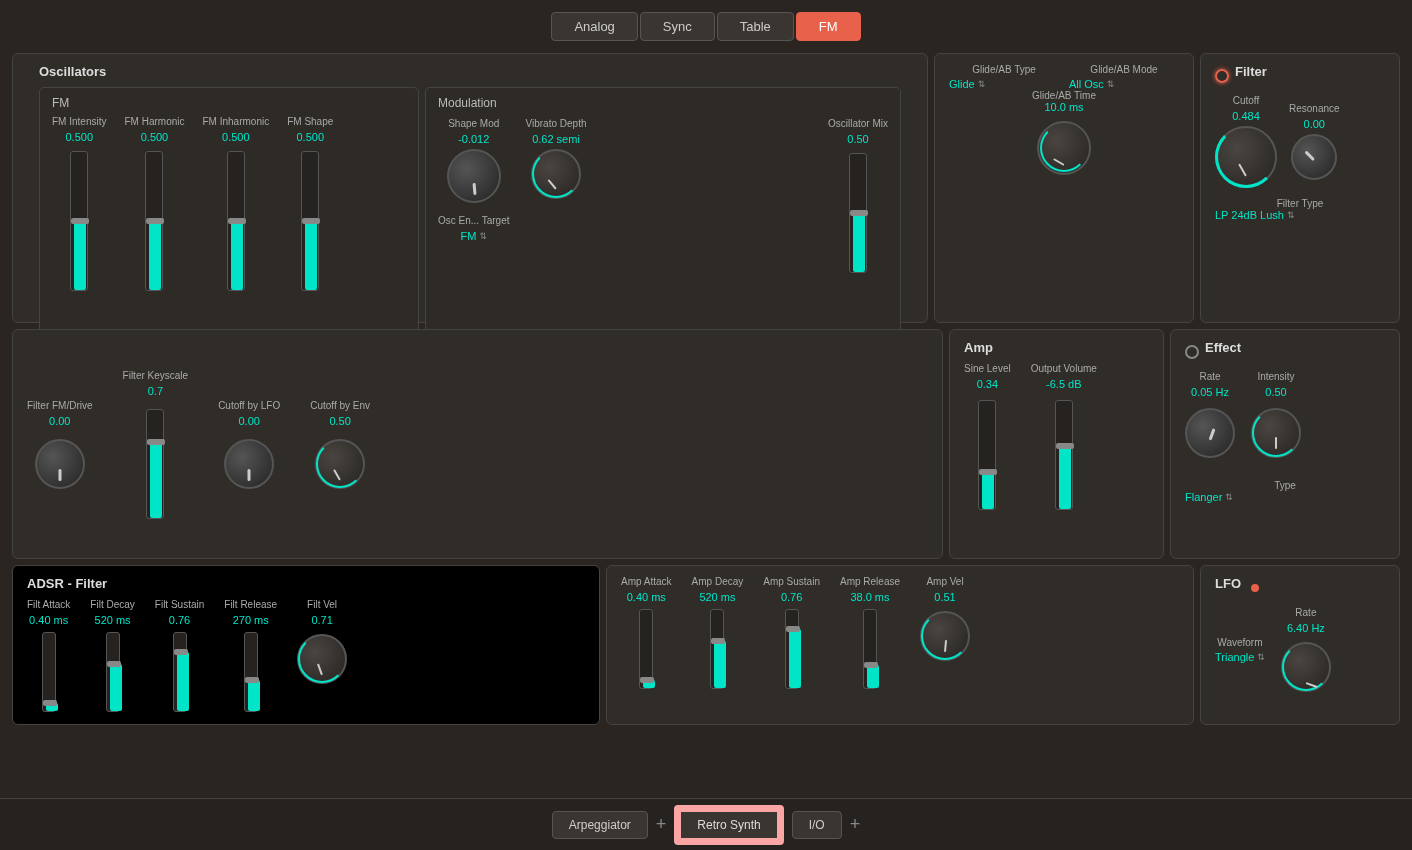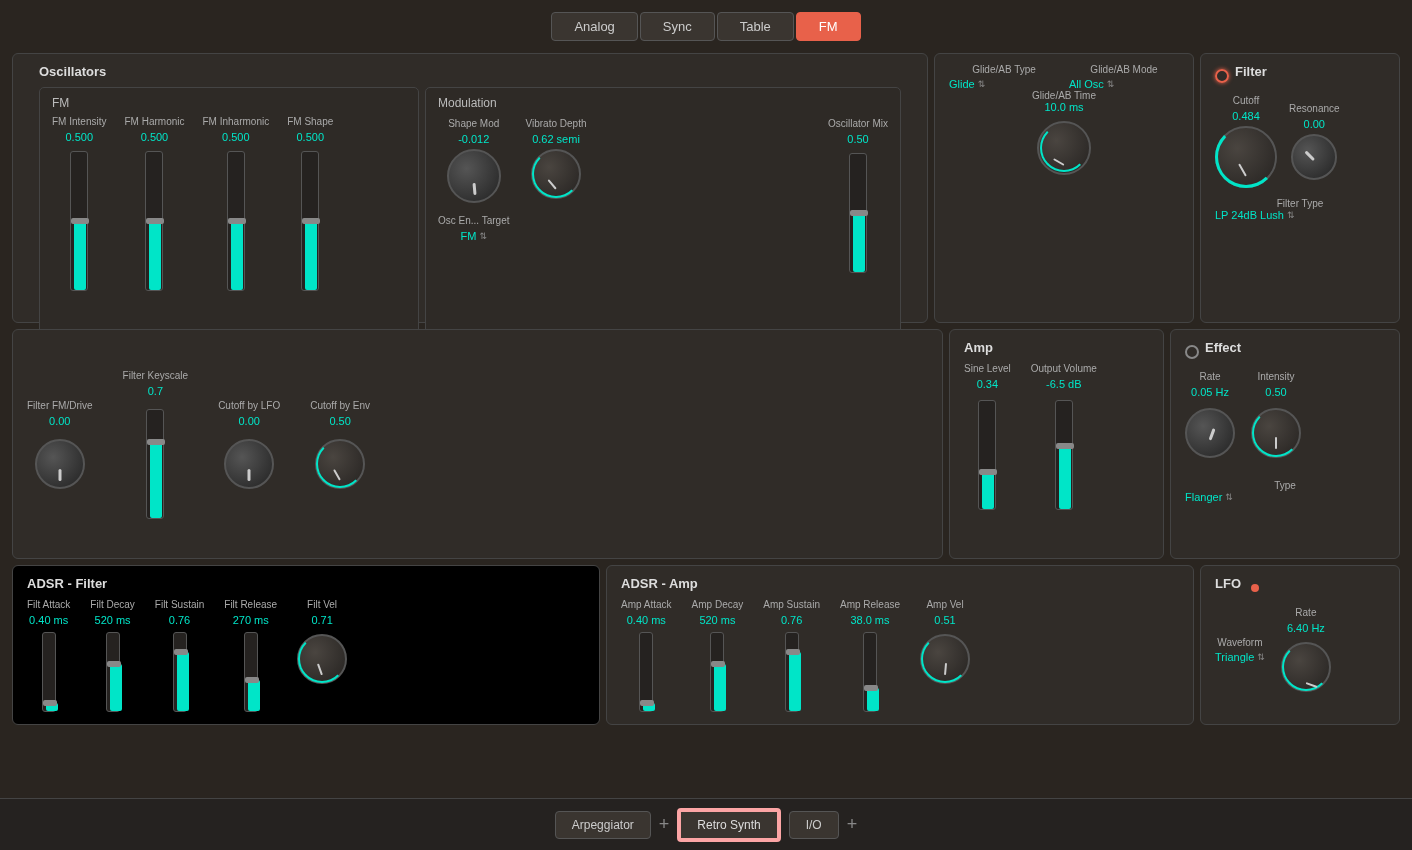--- a/index.html
+++ b/index.html
@@ -341,21 +341,21 @@
       background: #3a3530;
       color: #ccc;
       border: 1px solid #555;
       padding: 6px 16px;
       border-radius: 4px;
       cursor: pointer;
       font-size: 12px;
     }
     .bottom-btn.retro-synth {
       background: #3a3530;
-      border: 4px solid #fca5a5;
+      border: 7px solid #fca5a5;
       color: #ddd;
     }
     .plus-btn {
       background: transparent;
       color: #888;
       border: none;
       font-size: 18px;
       cursor: pointer;
     }
 
@@ -742,21 +742,20 @@
           <div class="param-value">0.71</div>
           <div class="knob-teal-ring" style="width:50px;height:50px;margin-top:4px">
             <div class="knob-indicator" style="transform:rotate(-20deg); transform-origin:bottom center; bottom:7px; left:50%; margin-left:-1px;"></div>
           </div>
         </div>
 
       </div>
     </div>
 
     <div class="adsr-amp-section">
-      <div class="section-title">ADSR - Amp</div>
       <div class="adsr-controls">
 
         <div class="adsr-slider-group">
           <div class="param-label">Amp Attack</div>
           <div class="param-value">0.40 ms</div>
           <div class="adsr-slider">
             <div class="slider-fill" style="height:10%; background:#00e5c8;"></div>
             <div class="slider-thumb" style="width:14px;height:6px;background:#888;border-radius:2px;position:absolute;bottom:10%;margin-bottom:-3px;"></div>
           </div>
         </div>

